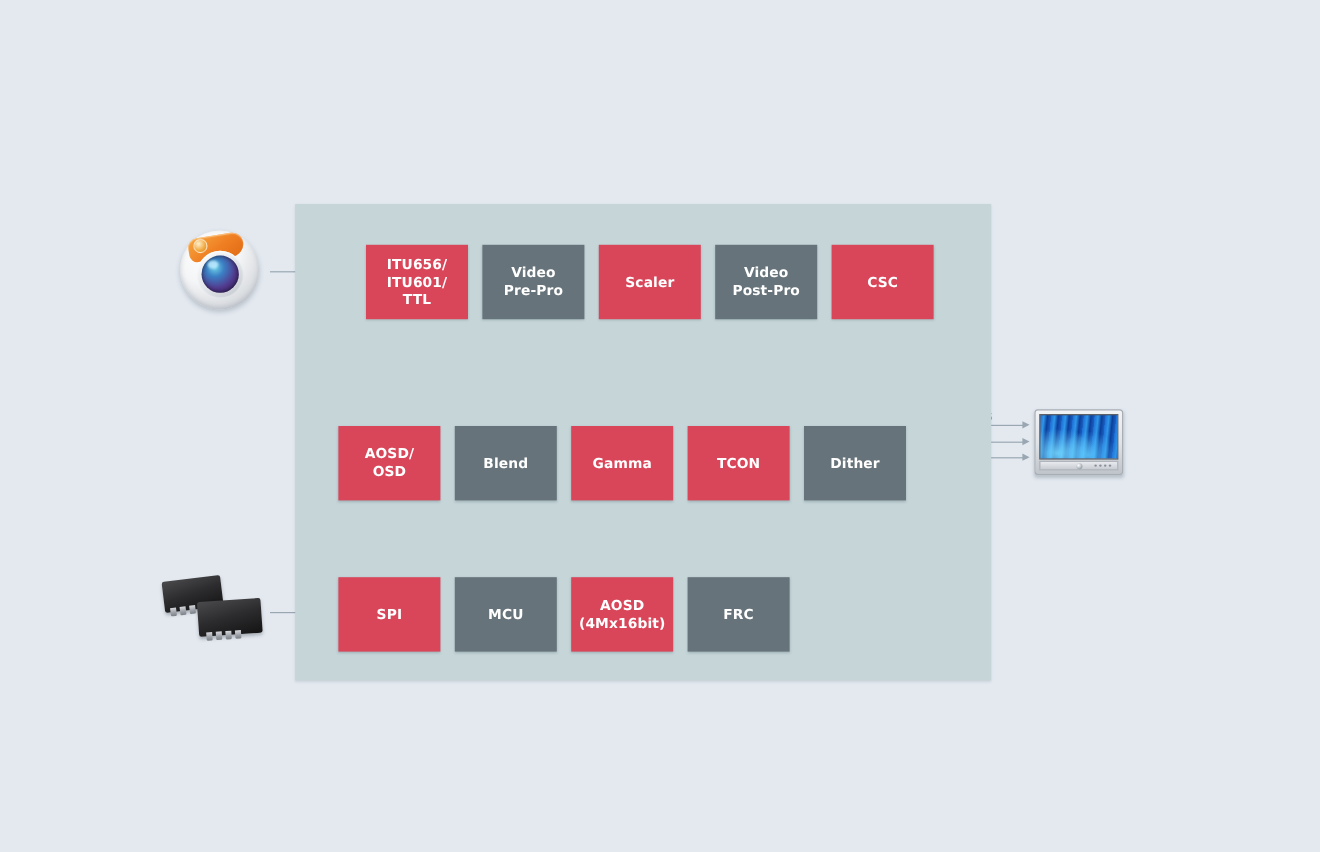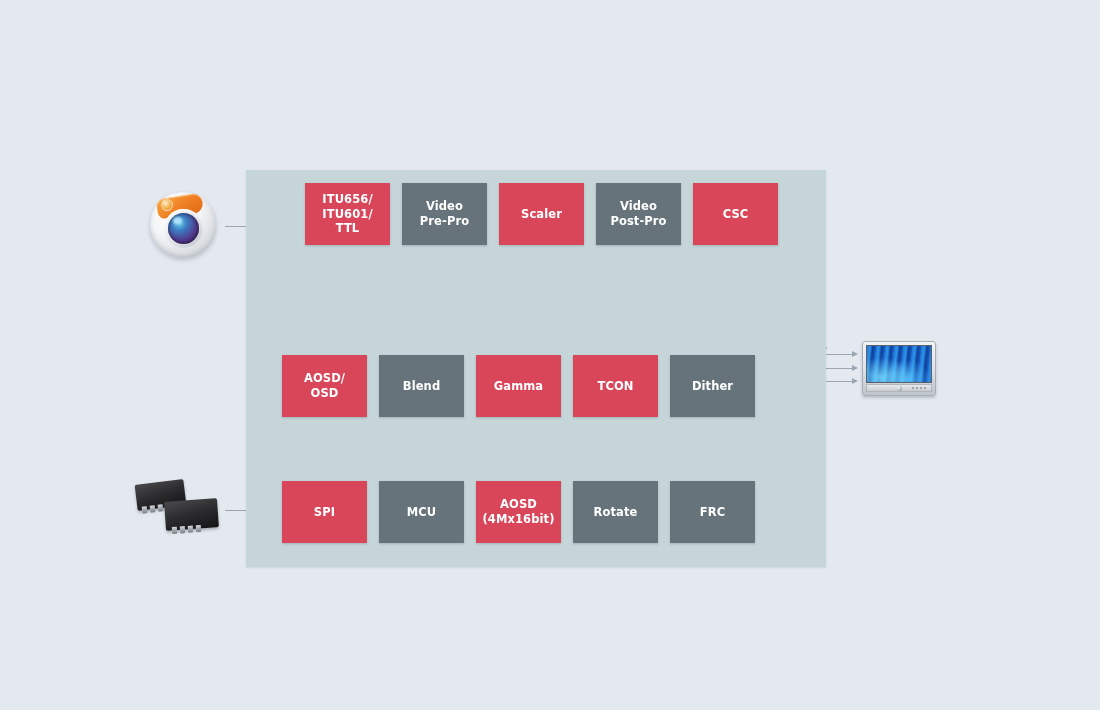--- a/index.html
+++ b/index.html
@@ -26,21 +26,21 @@
     background: #c5d5d8;
     box-shadow: 0 1px 2px rgba(90,110,120,0.18);
   }
 
   .block-row {
     position: absolute;
     left: 36px;
     display: flex;
     gap: 12px;
   }
-  #row-1 { top: 13px; padding-left: 23px; }
+  #row-1 { top: 34px; padding-left: 23px; }
   #row-2 { top: 185px; }
   #row-3 { top: 311px; }
 
   .block {
     width: 85px;
     height: 62px;
     display: flex;
     align-items: center;
     justify-content: center;
     text-align: center;
@@ -340,20 +340,17 @@
         <span class="block-label">SPI</span>
       </div>
     <div class="block gray">
         <span class="block-label">MCU</span>
       </div>
     <div class="block red">
         <span class="block-label">AOSD
 (4Mx16bit)</span>
       </div>
     <div class="block gray">
-        <span class="block-label">Rotate</span>
-      </div>
-    <div class="block gray">
         <span class="block-label">FRC</span>
       </div>
   </div>
 
 </div>
 
 </body></html>

